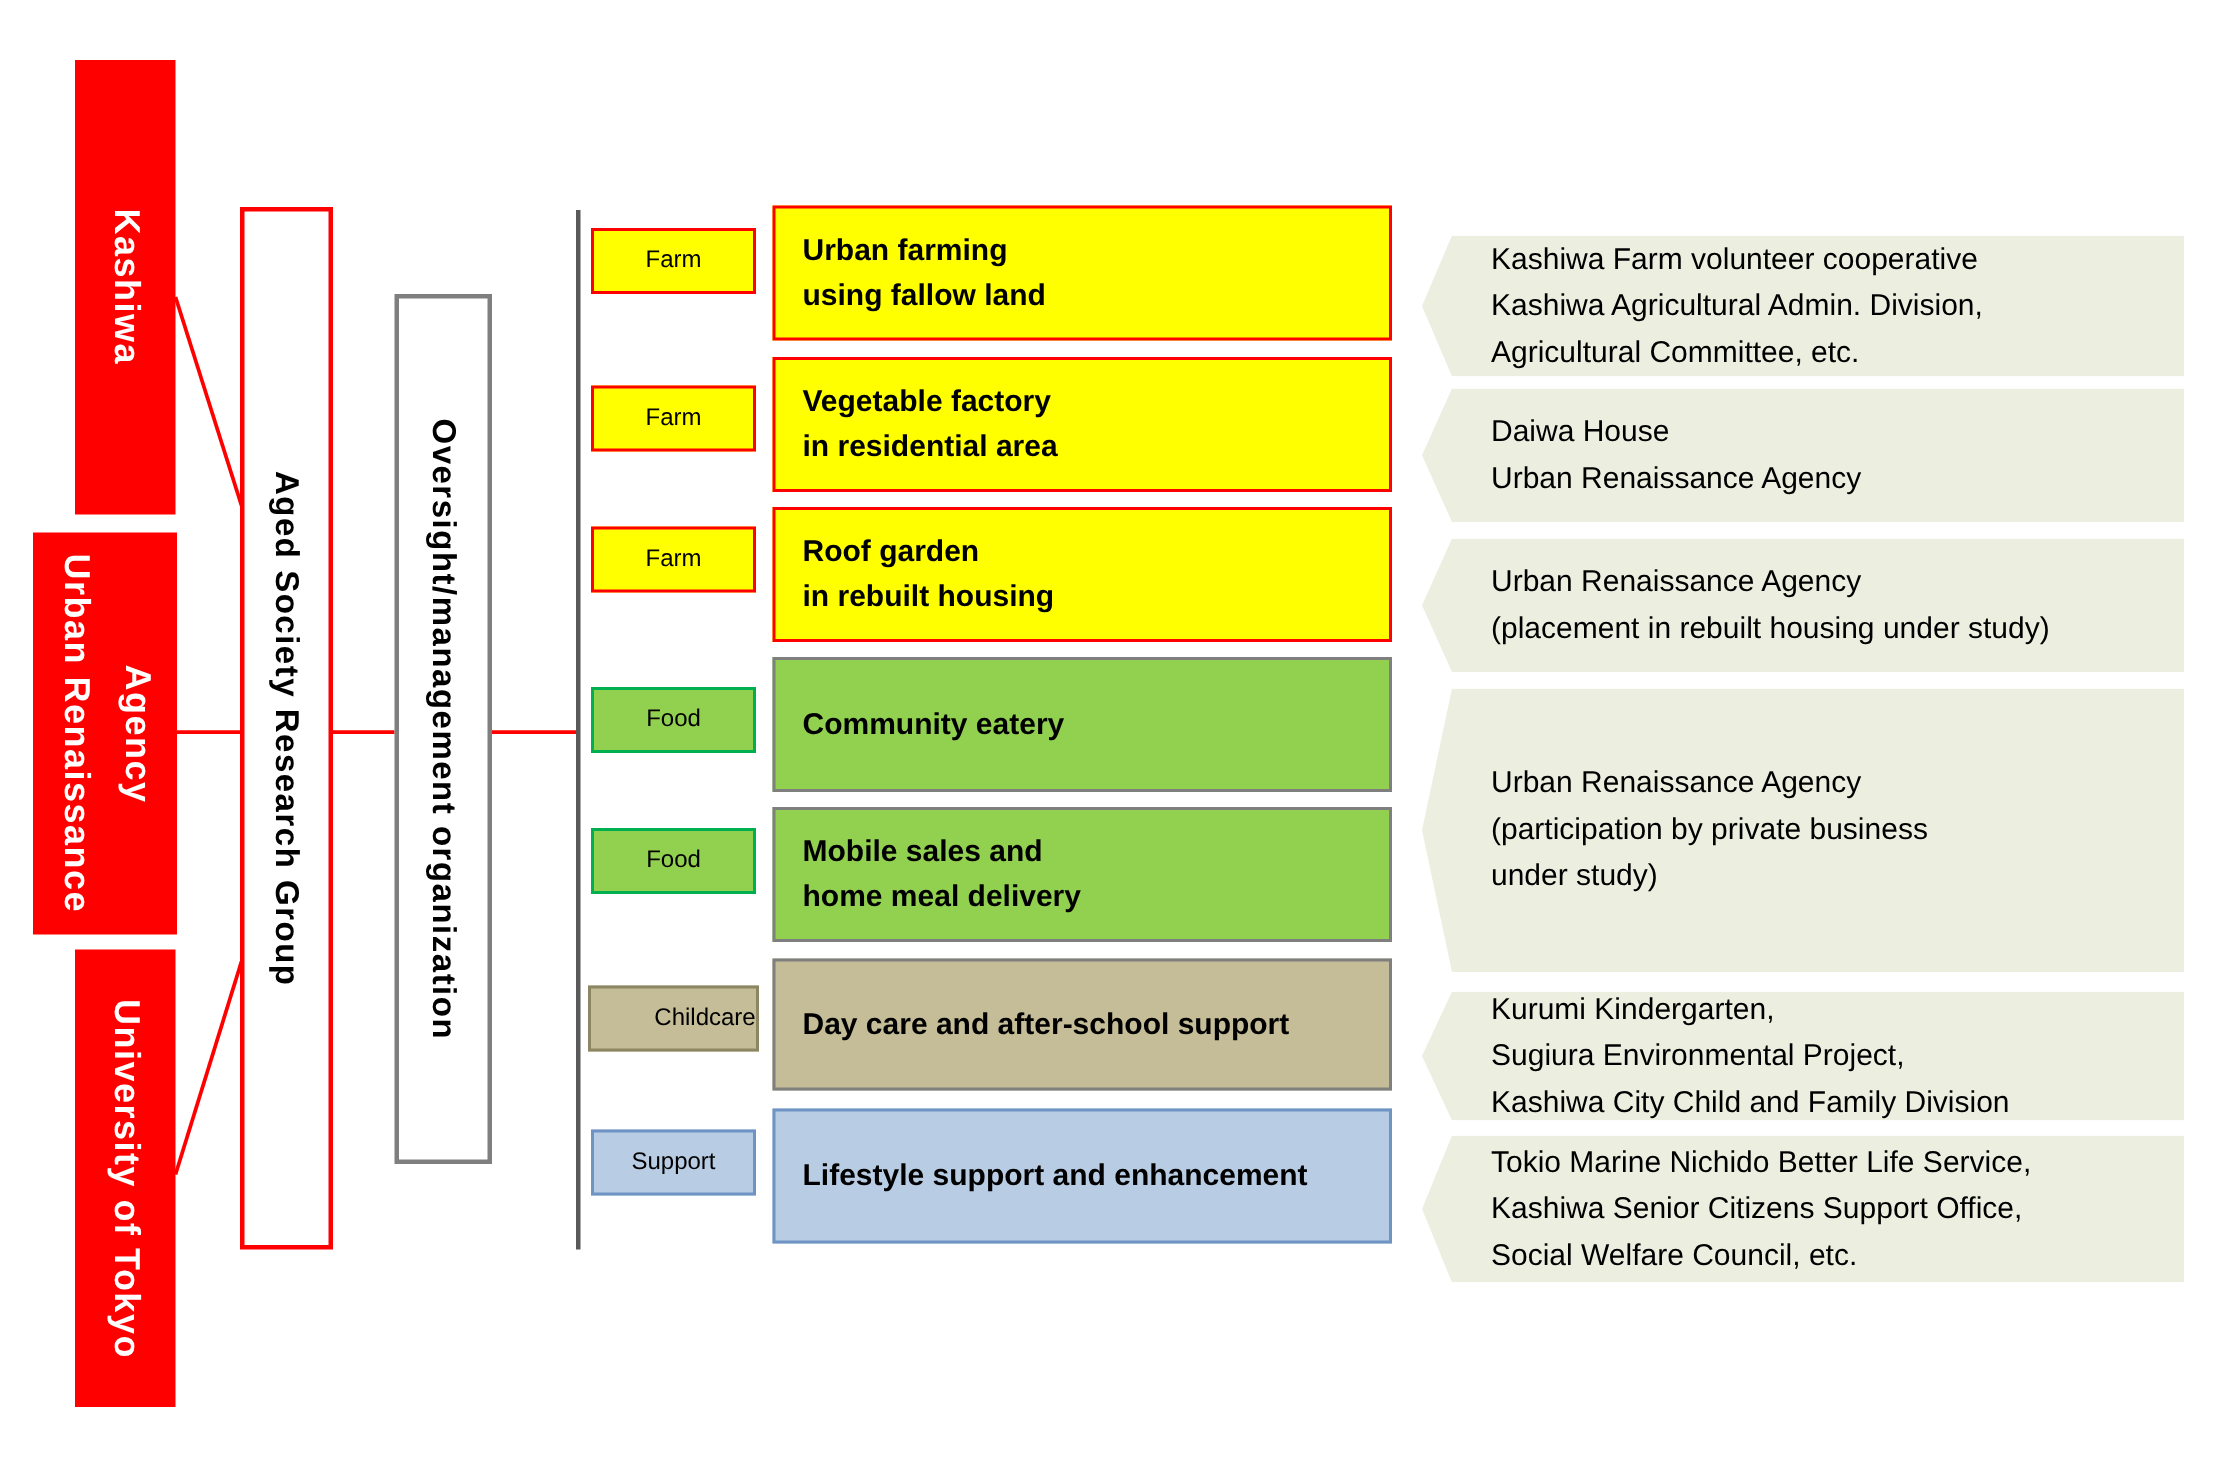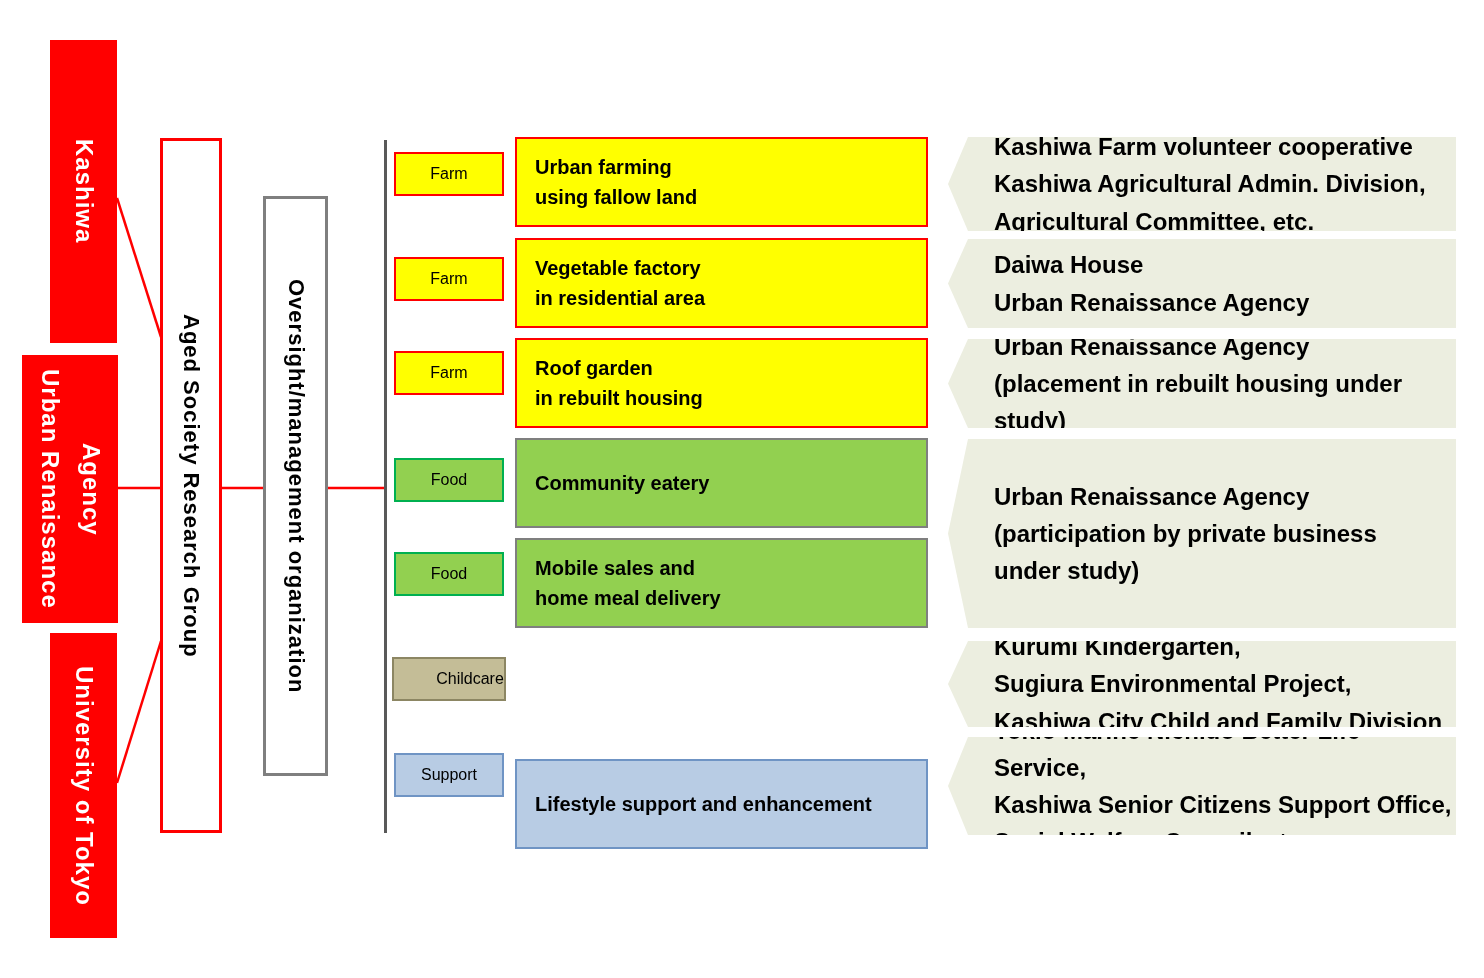--- a/index.html
+++ b/index.html
@@ -55,33 +55,33 @@
   
   .program {
     position:absolute; left:515px; width:413px;
     display:flex; flex-direction:column; justify-content:center;
     padding-left:18px; box-sizing:border-box;
     font-weight:bold; font-size:20px; line-height:1.5; white-space:pre-line;
   }
   .program.farm      { background:var(--yellow,#ffff00); border:2px solid var(--red,#ff0000); }
   .program.food      { background:var(--green,#92d050);  border:2px solid var(--outline_gray,#7f7f7f); }
   .program.childcare { background:var(--tan,#c4bd97);    border:2px solid var(--outline_gray,#7f7f7f); }
-  .program.support   { background:var(--blue,#b8cce4);   border:2px solid var(--blue_border,#6f94c4);margin-top:20px; }
+  .program.support   { background:var(--blue,#b8cce4);   border:2px solid var(--blue_border,#6f94c4); }
   .prog1{top:137px;height:90px} .prog2{top:238px;height:90px} .prog3{top:338px;height:90px}
   .prog4{top:438px;height:90px} .prog5{top:538px;height:90px} .prog6{top:639px;height:88px}
   .prog7{top:739px;height:90px}
 
   
   .provider {
     position:absolute; left:948px; width:508px;
     background:var(--provider,#eceee0);
     clip-path:polygon(0 50%, 20px 0, 100% 0, 100% 100%, 20px 100%);
     display:flex; flex-direction:column; justify-content:center;
     padding-left:46px; box-sizing:border-box;
-    font-weight:bold; font-size:24px; line-height:1.55; white-space:pre-line;
+    font-weight:normal; font-size:20px; line-height:1.55; white-space:pre-line;margin-top:20px;
   }
   .prov1{top:137px;height:94px}  .prov2{top:239px;height:89px}
   .prov3{top:339px;height:89px}  .prov4{top:439px;height:189px}
   .prov5{top:641px;height:86px}  .prov6{top:737px;height:98px}
 </style>
 </head>
 <body>
 
 <div class="canvas">
 
@@ -112,20 +112,21 @@
 
   <div class="program farm prog1">Urban farming
 using fallow land</div>
   <div class="program farm prog2">Vegetable factory
 in residential area</div>
   <div class="program farm prog3">Roof garden
 in rebuilt housing</div>
   <div class="program food prog4">Community eatery</div>
   <div class="program food prog5">Mobile sales and
 home meal delivery</div>
+  <div class="program childcare prog6">Day care and after-school support</div>
   <div class="program support prog7">Lifestyle support and enhancement</div>
 
   <div class="provider prov1">Kashiwa Farm volunteer cooperative
 Kashiwa Agricultural Admin. Division,
 Agricultural Committee, etc.</div>
   <div class="provider prov2">Daiwa House
 Urban Renaissance Agency</div>
   <div class="provider prov3">Urban Renaissance Agency
 (placement in rebuilt housing under study)</div>
   <div class="provider prov4">Urban Renaissance Agency

